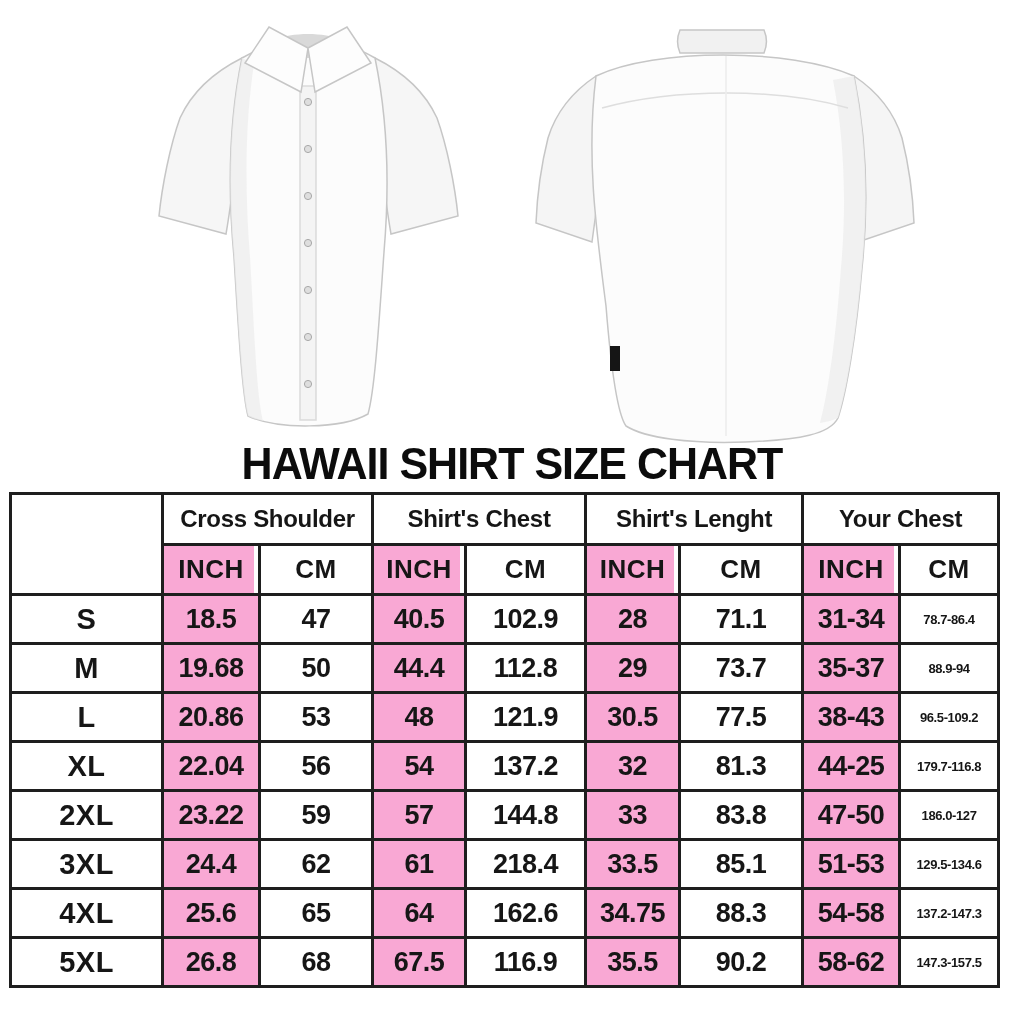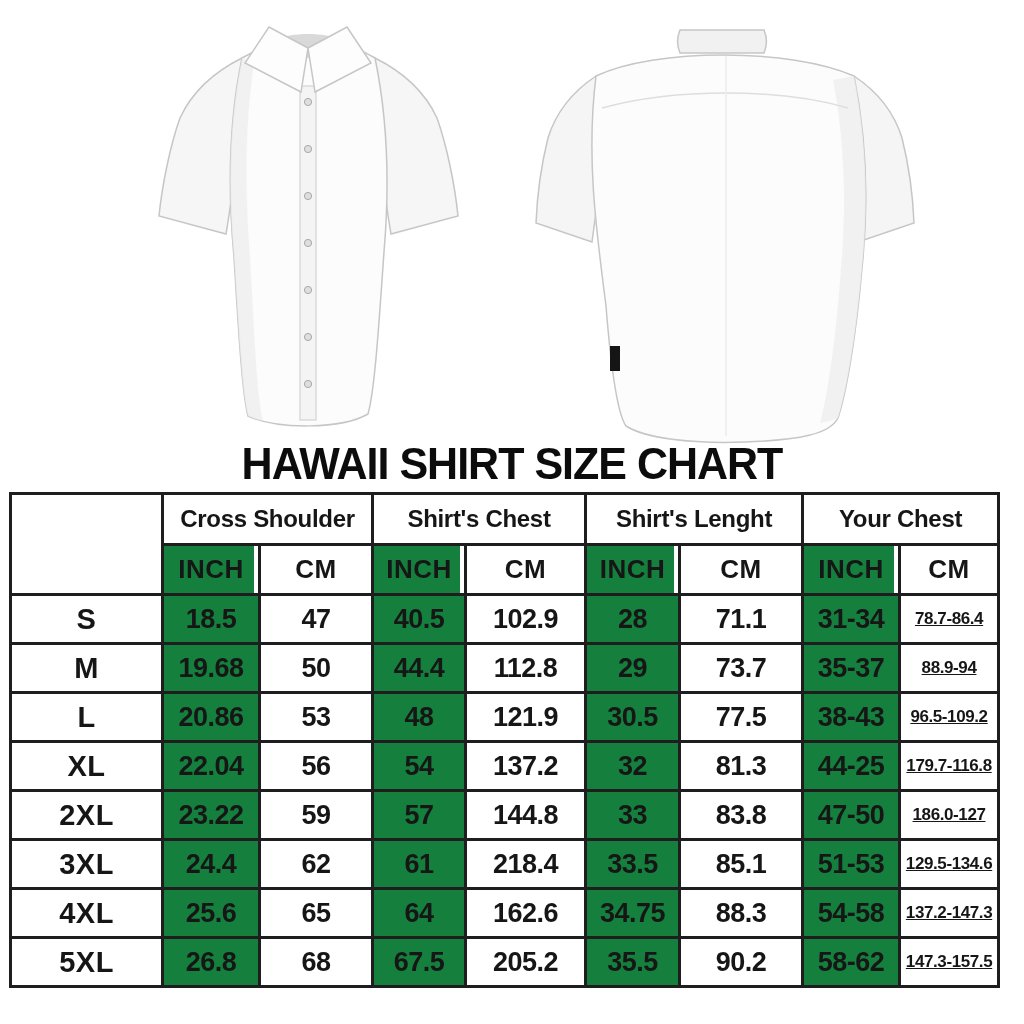--- a/index.html
+++ b/index.html
@@ -37,22 +37,22 @@
     overflow:hidden;white-space:nowrap;
   }
   .size-chart thead tr.group-row{height:51px;}
   .size-chart thead tr.unit-row{height:50px;}
   .size-chart tbody tr{height:49px;}
   th.group{font-size:24px;letter-spacing:-0.3px;}
   th.unit{font-size:26px;letter-spacing:0.5px;}
   th.corner{background:#ffffff;}
   tbody th.size{font-size:29px;letter-spacing:0.5px;}
   td.num{font-size:27px;letter-spacing:-0.5px;}
-  td.small{font-size:17px;letter-spacing:-0.4px;text-decoration:underline;}
-  .yellow{background:#15803d;}
+  td.small{font-size:13px;letter-spacing:-0.4px;}
+  .yellow{background:#f9a8d4;}
   th.unit.yellow{box-shadow:inset -4px 0 0 0 #ffffff;}
 </style>
 </head>
 <body>
 
 <div class="page">
 
   <div class="shirt-area">
 
     <svg class="shirt-front" width="360" height="432" viewBox="0 0 360 432">
@@ -206,21 +206,21 @@
           <td class="num yellow">34.75</td>
           <td class="num">88.3</td>
           <td class="num yellow">54-58</td>
           <td class="num small">137.2-147.3</td>
         </tr>
         <tr>
           <th class="size">5XL</th>
           <td class="num yellow">26.8</td>
           <td class="num">68</td>
           <td class="num yellow">67.5</td>
-          <td class="num">205.2</td>
+          <td class="num">116.9</td>
           <td class="num yellow">35.5</td>
           <td class="num">90.2</td>
           <td class="num yellow">58-62</td>
           <td class="num small">147.3-157.5</td>
         </tr>
       </tbody>
   </table>
 
 </div>
 

